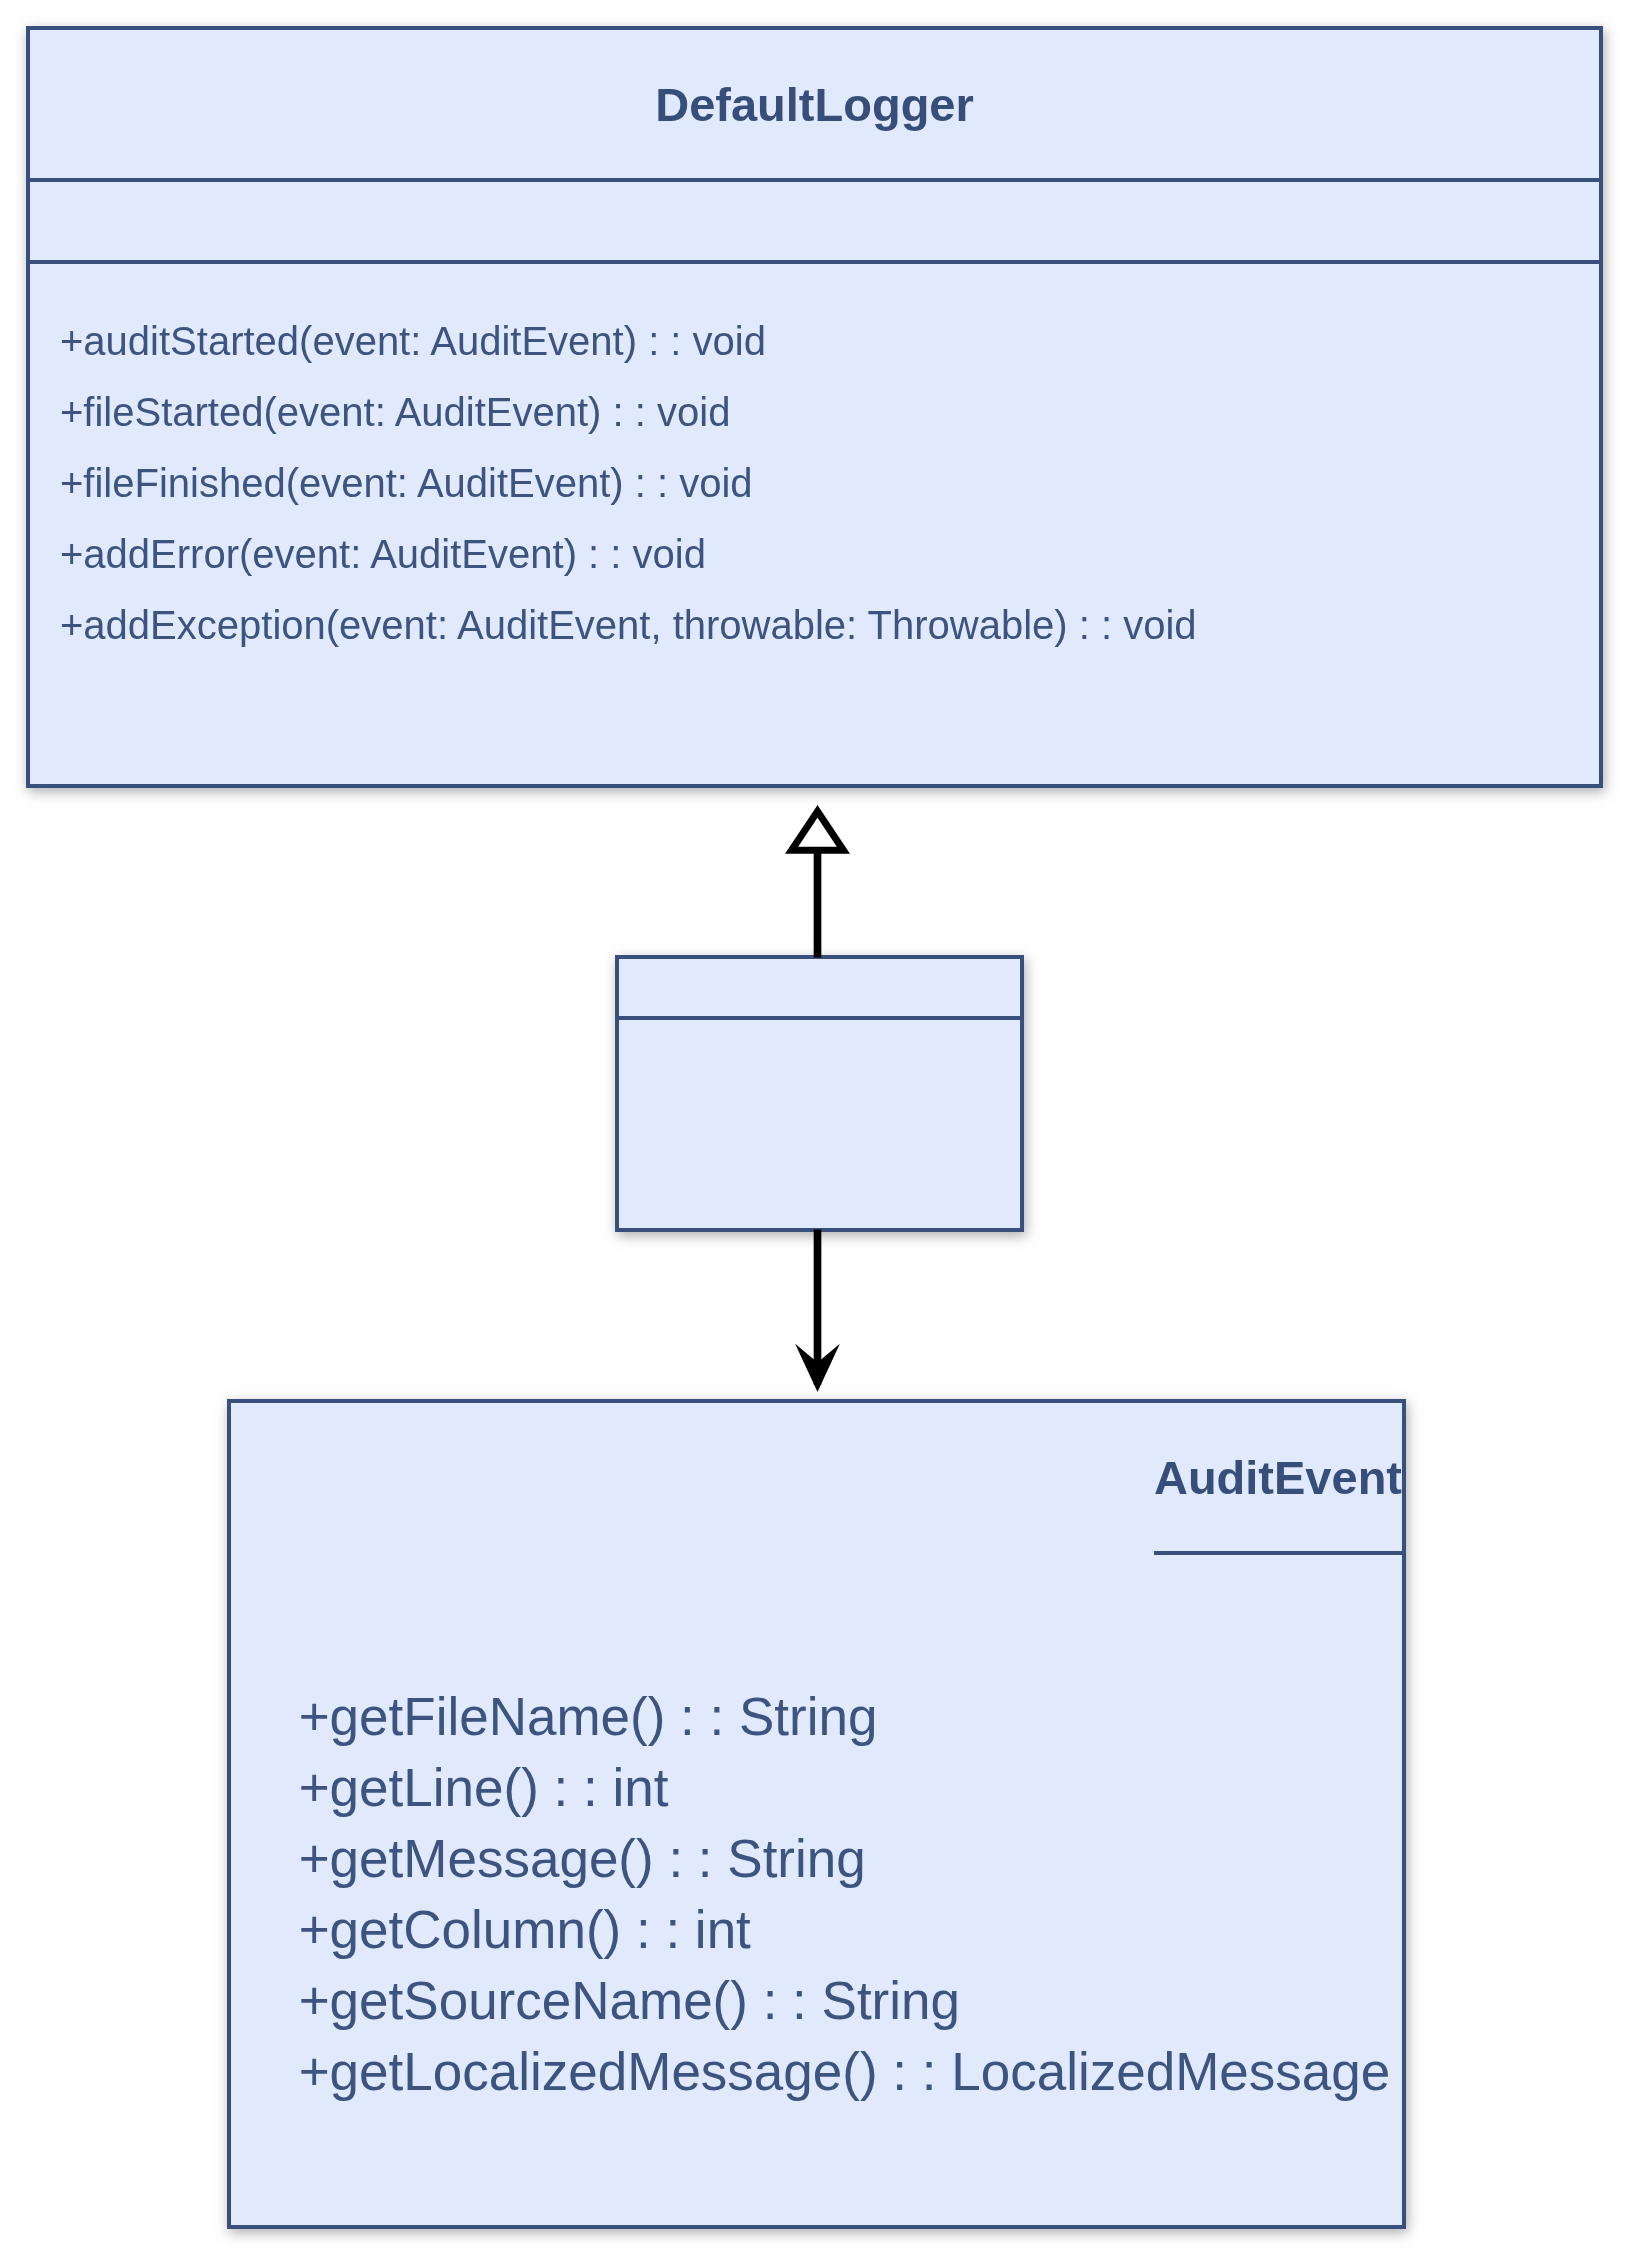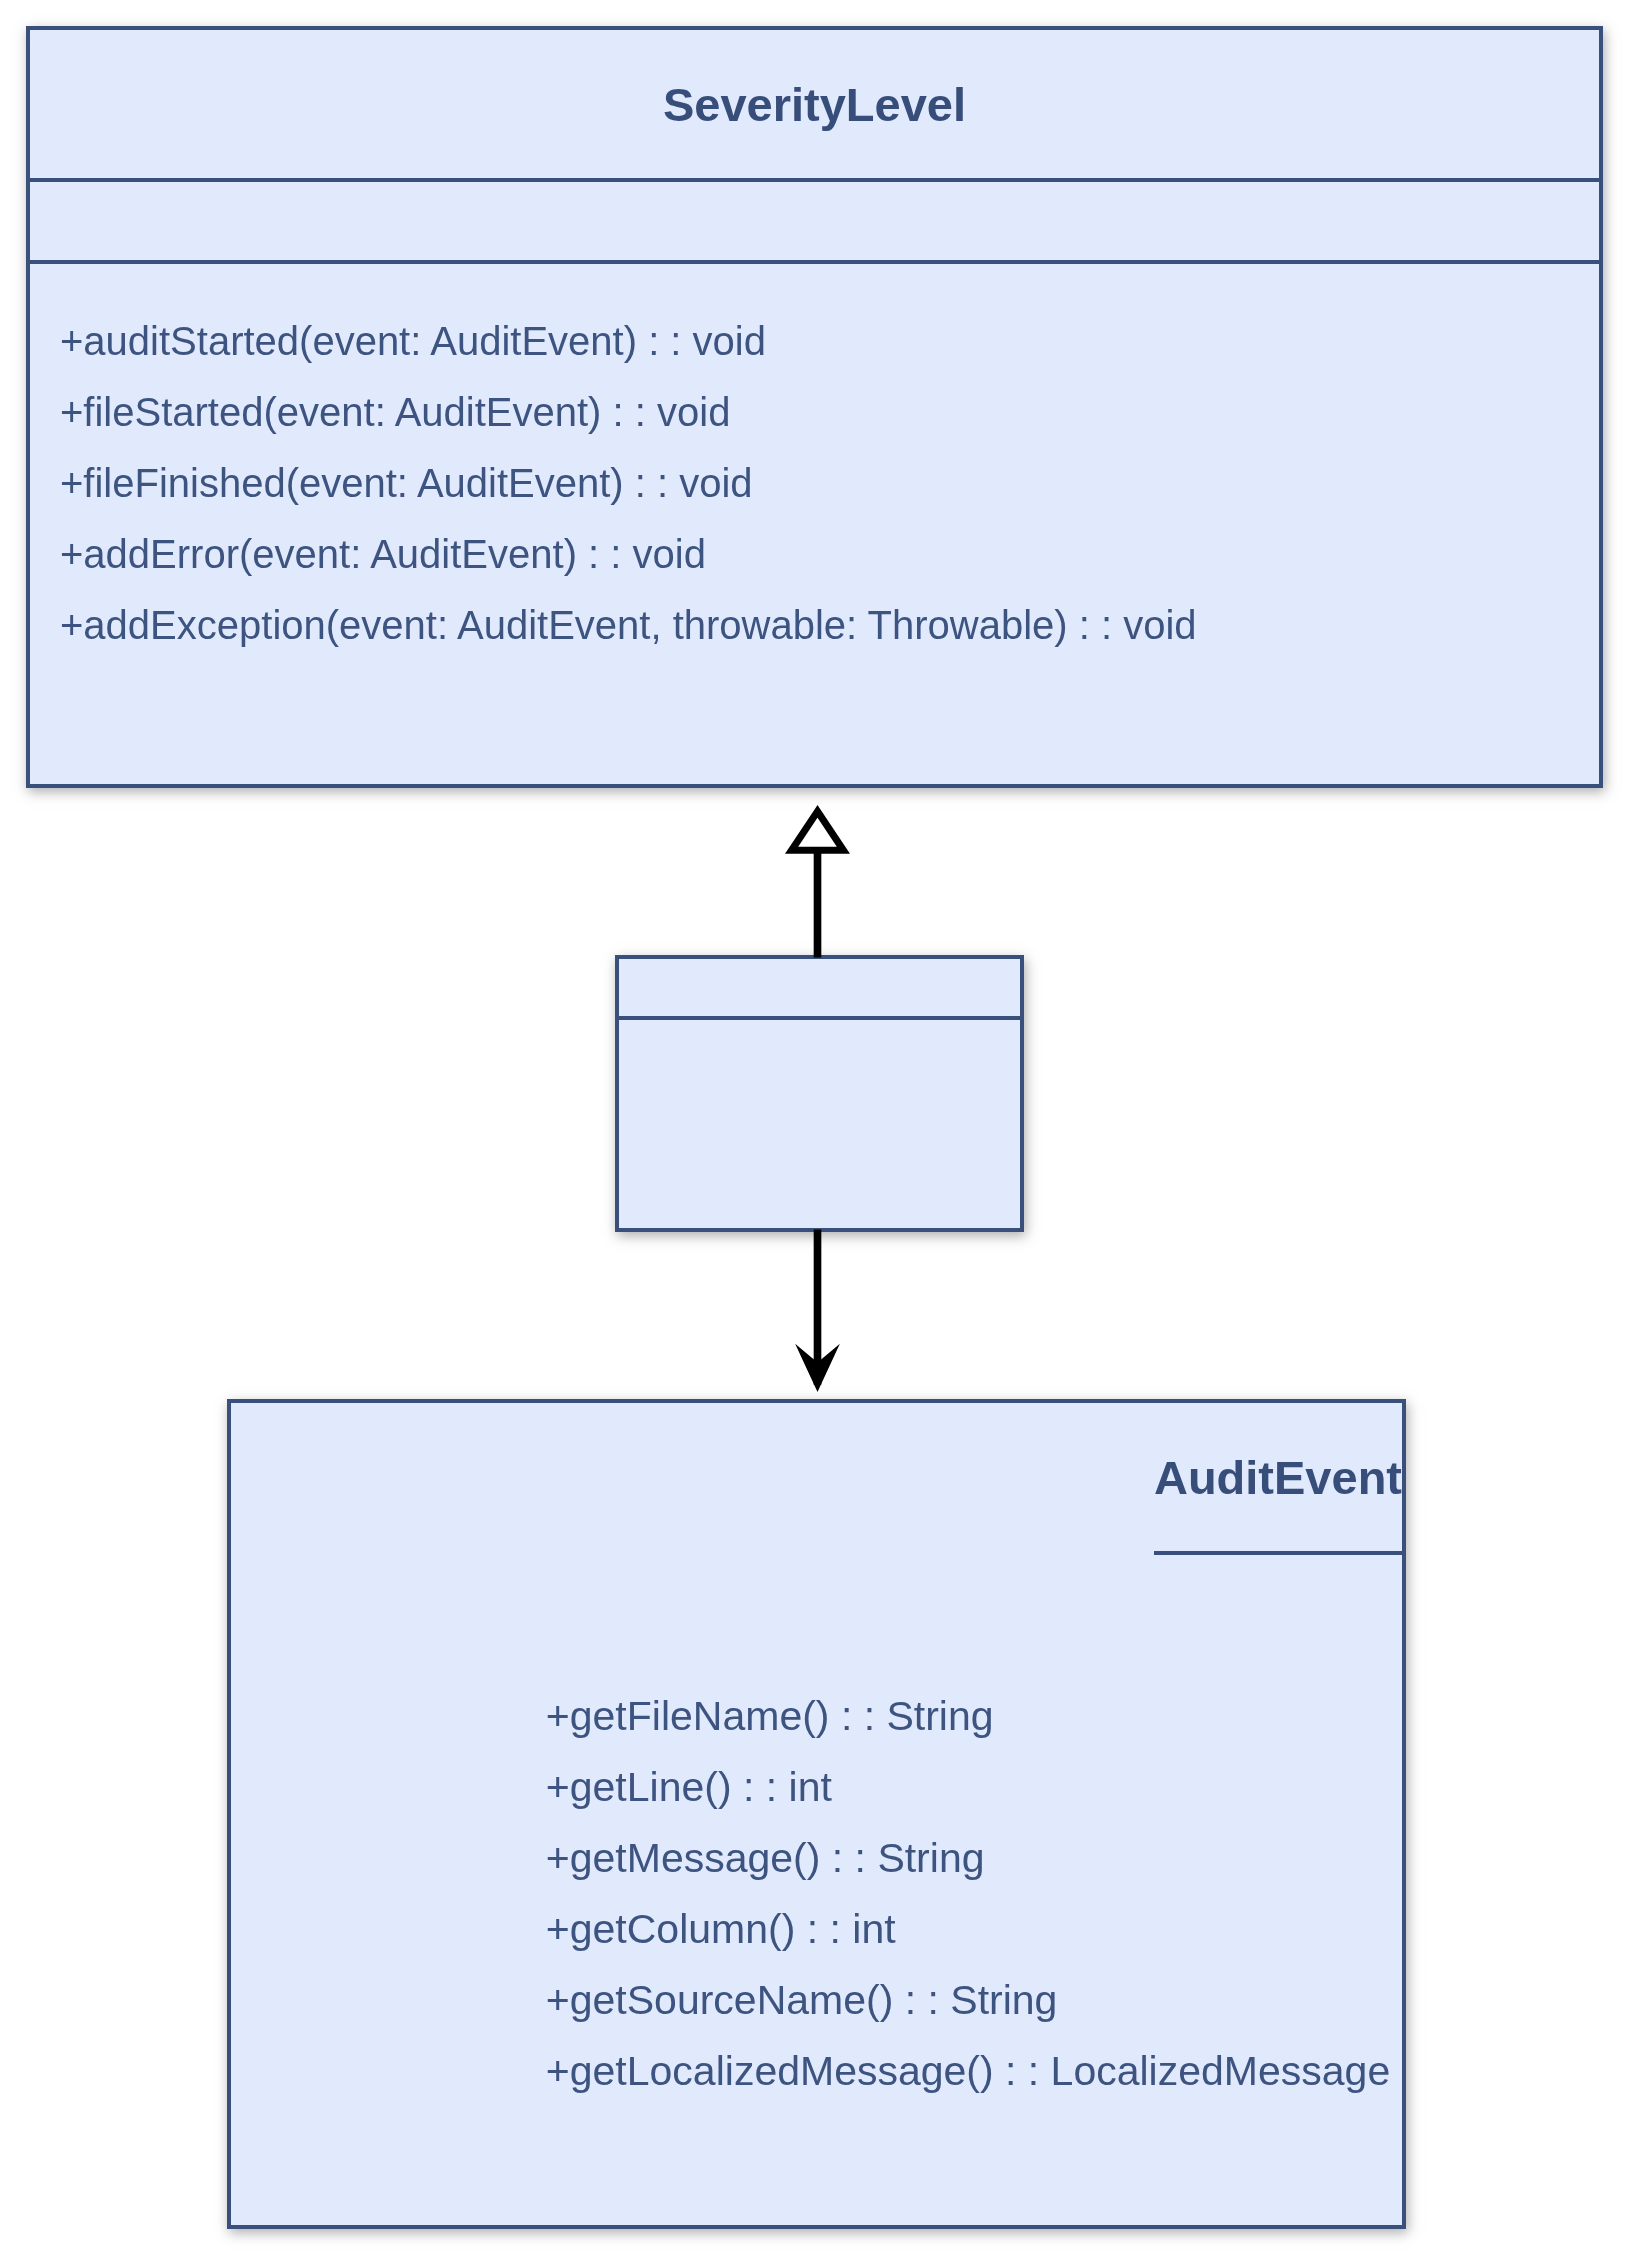--- a/index.html
+++ b/index.html
@@ -76,40 +76,40 @@
 
   
   .cls-auditevent {
     left: 227px; top: 1399px;
     width: 1179px; height: 830px; align-items: flex-end;
   }
   .cls-auditevent .title   { height: 148px; font-size: 47px; }
   .cls-auditevent .attrs   { height: 81px; }
   .cls-auditevent .methods {
     padding: 41px 11.8px 0 37px;
-    font-size: 41px;
+    font-size: 53px;
     line-height: 71px;
     margin-left: 35px;
   }
 
   .arrow-layer {
     position: absolute;
     left: 0; top: 0;
     width: 1635px;
     height: 2261px;
     pointer-events: none;
   }
 </style>
 </head>
 <body>
 
 <div class="canvas">
 
   <section class="uml-class cls-auditlistener">
-    <div class="compartment title">SeverityLevel</div>
+    <div class="compartment title">DefaultLogger</div>
     <div class="compartment attrs"></div>
     <div class="compartment methods">
       <div class="method-line">+auditStarted(event: AuditEvent) : : void</div>
       <div class="method-line">+fileStarted(event: AuditEvent) : : void</div>
       <div class="method-line">+fileFinished(event: AuditEvent) : : void</div>
       <div class="method-line">+addError(event: AuditEvent) : : void</div>
       <div class="method-line">+addException(event: AuditEvent, throwable: Throwable) : : void</div>
     </div>
   </section>
 

